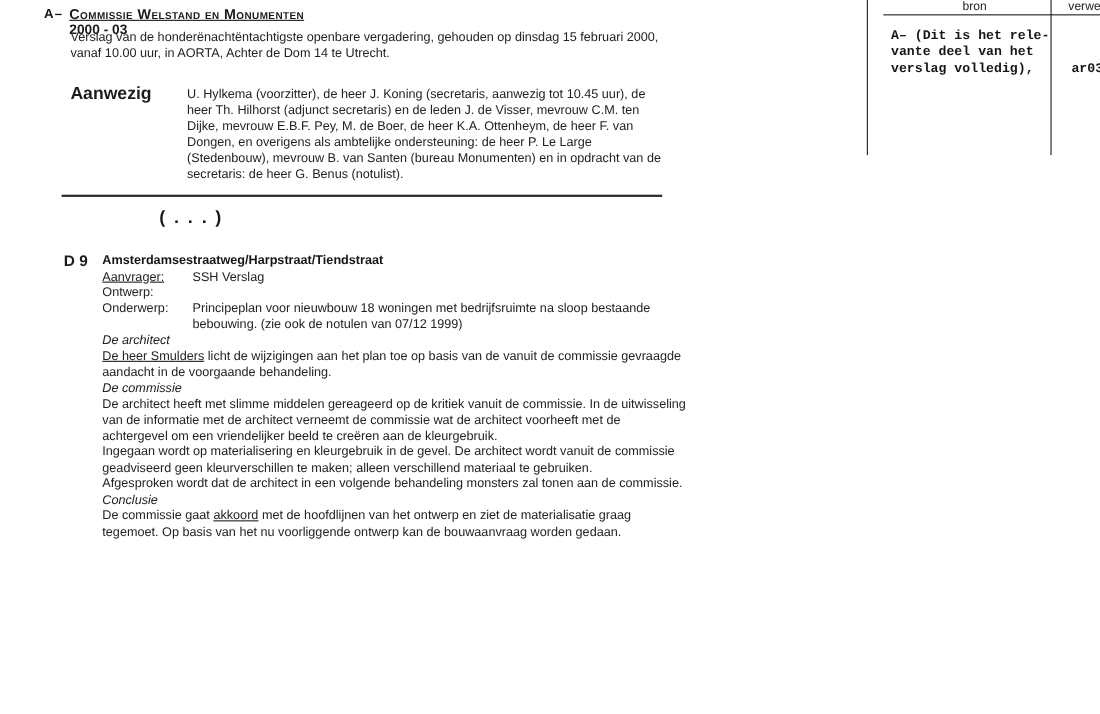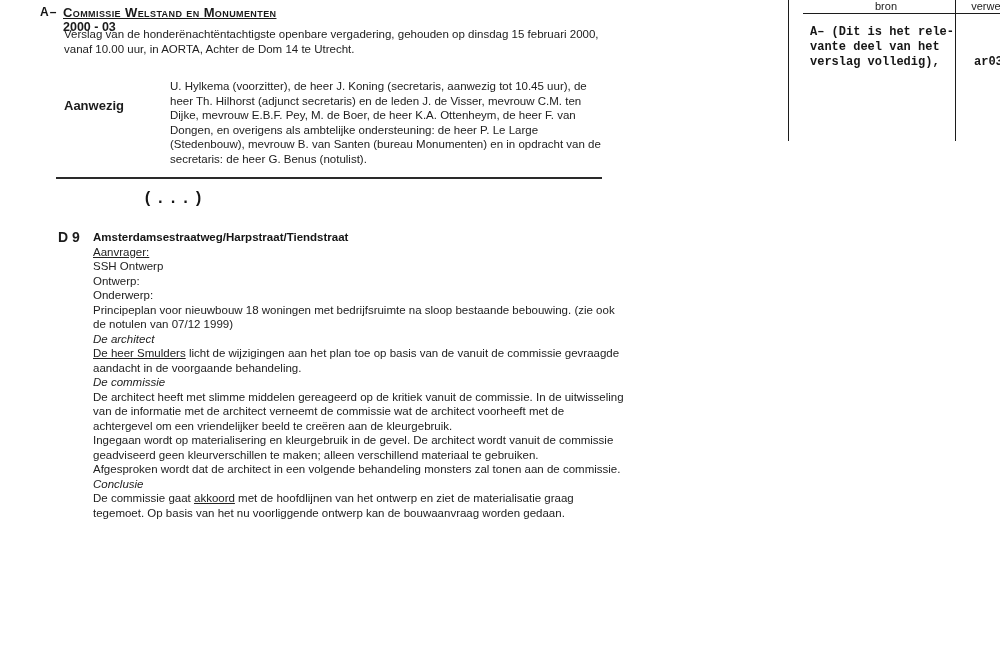--- a/index.html
+++ b/index.html
@@ -20,37 +20,37 @@
   .head-title {
     font-weight:bold; font-size:13px; line-height:15px;
     font-variant:small-caps; letter-spacing:0.4px;
     text-decoration:underline; color:#1a1a1a;
   }
   .head-number { font-weight:bold; font-size:12.5px; line-height:15px; color:#1a1a1a; }
 
   .intro { position:absolute; left:64px; top:27px; width:545px; }
 
   .attendance { position:absolute; left:64px; top:79px; display:flex; width:540px; }
-  .attendance-label { width:106px; font-weight:bold; font-size:13px; line-height:14.5px; color:#1c1c1c;margin-top:20px; }
+  .attendance-label { width:106px; font-weight:bold; font-size:16px; line-height:14.5px; color:#1c1c1c; }
   .attendance-text { width:432px; }
 
   .rule { position:absolute; left:56px; top:177px; width:546px; border-top:2px solid #2a2a2a; }
 
   .ellipsis {
     position:absolute; left:143px; top:190px;
     font-family:"Liberation Mono", monospace;
     font-weight:bold; font-size:16px; letter-spacing:3px; color:#161616;
   }
 
   
   .agenda { position:absolute; left:58px; top:230px; display:flex; }
   .agenda-number { width:35px; font-weight:bold; font-size:14px; line-height:14.5px; color:#1c1c1c; }
   .agenda-content { width:532px; }
   .agenda-title { font-weight:bold; font-size:11.5px; line-height:14.5px; color:#161616; }
-  .field-row { display:flex;flex-direction:column; }
+  .field-row { display:flex; }
   .field-label { width:82px; flex:none; }
   .field-value { flex:1; }
   .u { text-decoration:underline; }
   .it { font-style:italic; }
   .para { margin:0; }
 
   
   .side-table {
     position:absolute; left:788px; top:0; width:227px; height:141px;
     border-left:1.6px solid #1c1c1c;
@@ -97,21 +97,21 @@
 
 <div class="ellipsis">(...)</div>
 
 <div class="agenda">
   <div class="agenda-number">D 9</div>
   <div class="agenda-content doc-text">
     <div class="agenda-title">Amsterdamsestraatweg/Harpstraat/Tiendstraat</div>
 
     <div class="field-row">
       <div class="field-label u">Aanvrager:</div>
-      <div class="field-value">SSH Ontwerp</div>
+      <div class="field-value">SSH Verslag</div>
     </div>
     <div class="field-row">
       <div class="field-label">Ontwerp:</div>
     </div>
     <div class="field-row">
       <div class="field-label">Onderwerp:</div>
       <div class="field-value">Principeplan voor nieuwbouw 18 woningen met bedrijfsruimte na sloop bestaande bebouwing. (zie ook de notulen van 07/12 1999)</div>
     </div>
 
     <div class="it">De architect</div>

